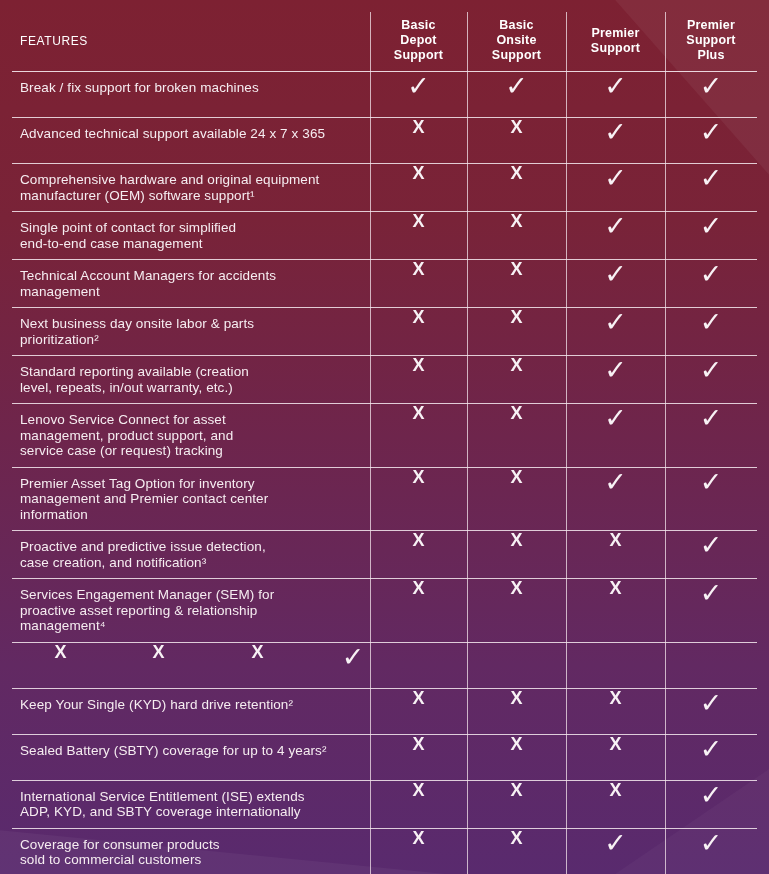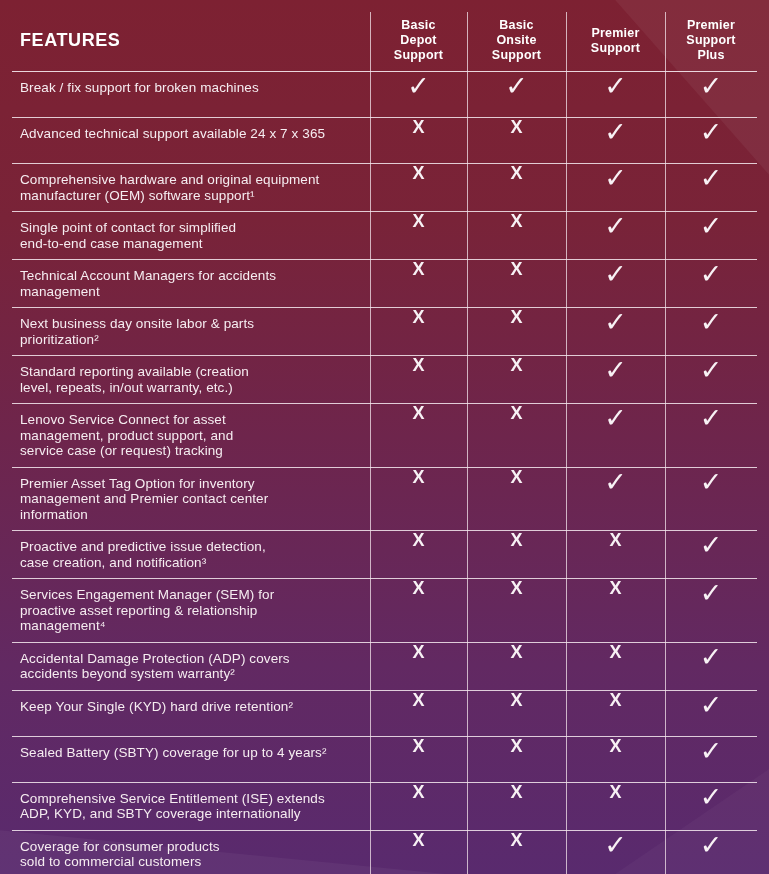--- a/index.html
+++ b/index.html
@@ -93,22 +93,22 @@
     color: #f6edf1;
     font-size: 13.5px;
     line-height: 15.5px;
     white-space: pre-line;
     letter-spacing: 0.1px;
   }
   .features-title {
     width: 358px;
     padding-left: 8px;
     color: #ffffff;
-    font-size: 18px;
-    font-weight: bold;
+    font-size: 12px;
+    font-weight: normal;
     letter-spacing: 0.6px;
   }
   .val-cell {
     display: flex;
     align-items: center;
     justify-content: center;
     text-align: center;
   }
   .val-cell.c1 { width: 97px; }
   .val-cell.c2 { width: 99px; }
@@ -359,22 +359,20 @@
           </div>
     <div class="cell val-cell c3">
             <span class="mark cross">X</span>
           </div>
     <div class="cell val-cell c4">
             <span class="mark check">✓</span>
           </div>
   </div>
 
   <div class="row">
-    <div class="cell feature-cell">Accidental Damage Protection (ADP) covers
-accidents beyond system warranty²</div>
     <div class="cell val-cell c1">
             <span class="mark cross">X</span>
           </div>
     <div class="cell val-cell c2">
             <span class="mark cross">X</span>
           </div>
     <div class="cell val-cell c3">
             <span class="mark cross">X</span>
           </div>
     <div class="cell val-cell c4">
@@ -408,21 +406,21 @@
           </div>
     <div class="cell val-cell c3">
             <span class="mark cross">X</span>
           </div>
     <div class="cell val-cell c4">
             <span class="mark check">✓</span>
           </div>
   </div>
 
   <div class="row">
-    <div class="cell feature-cell">Comprehensive Service Entitlement (ISE) extends
+    <div class="cell feature-cell">International Service Entitlement (ISE) extends
 ADP, KYD, and SBTY coverage internationally</div>
     <div class="cell val-cell c1">
             <span class="mark cross">X</span>
           </div>
     <div class="cell val-cell c2">
             <span class="mark cross">X</span>
           </div>
     <div class="cell val-cell c3">
             <span class="mark cross">X</span>
           </div>

